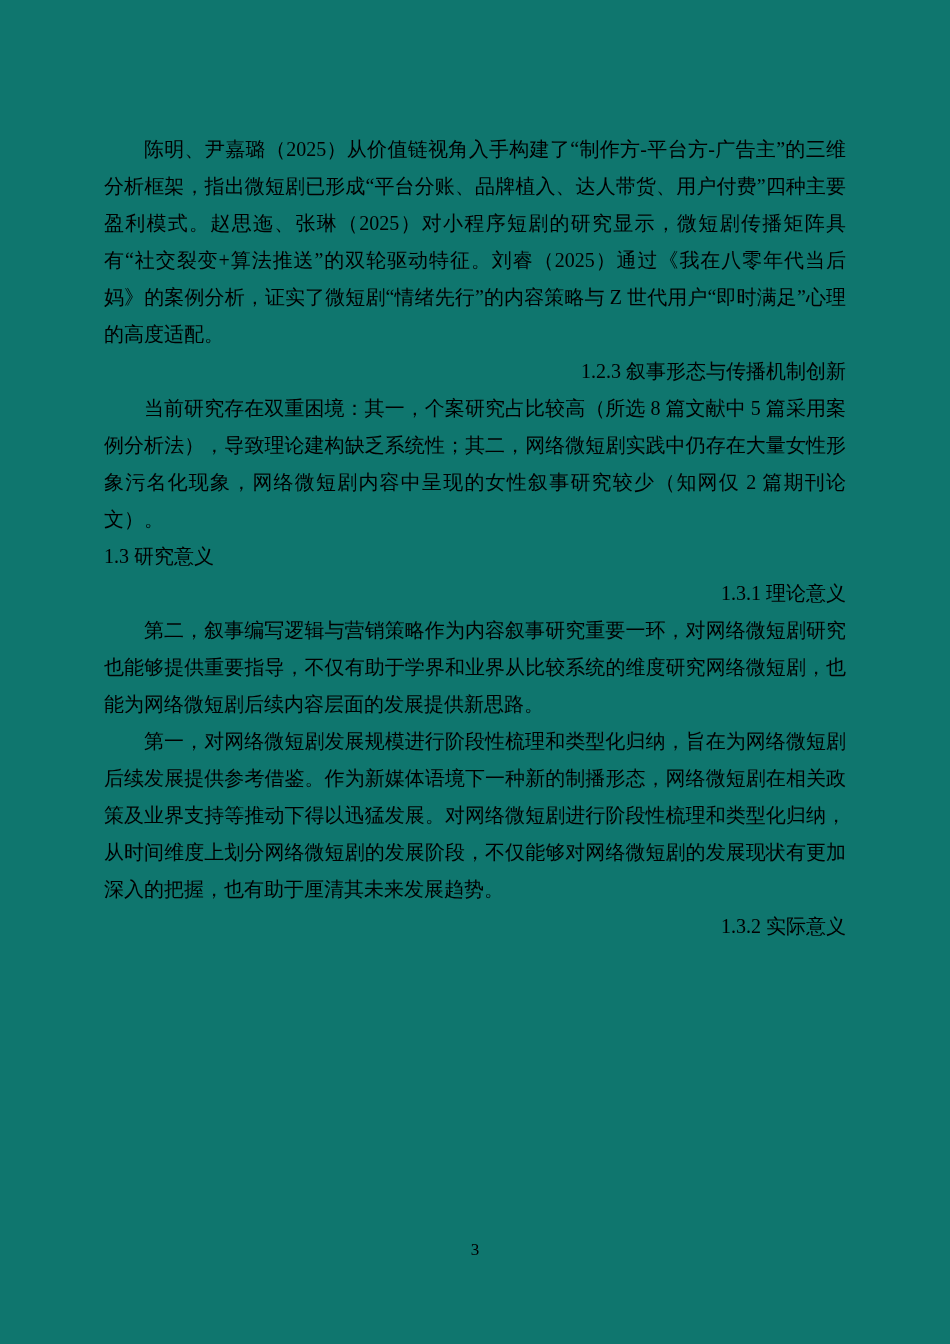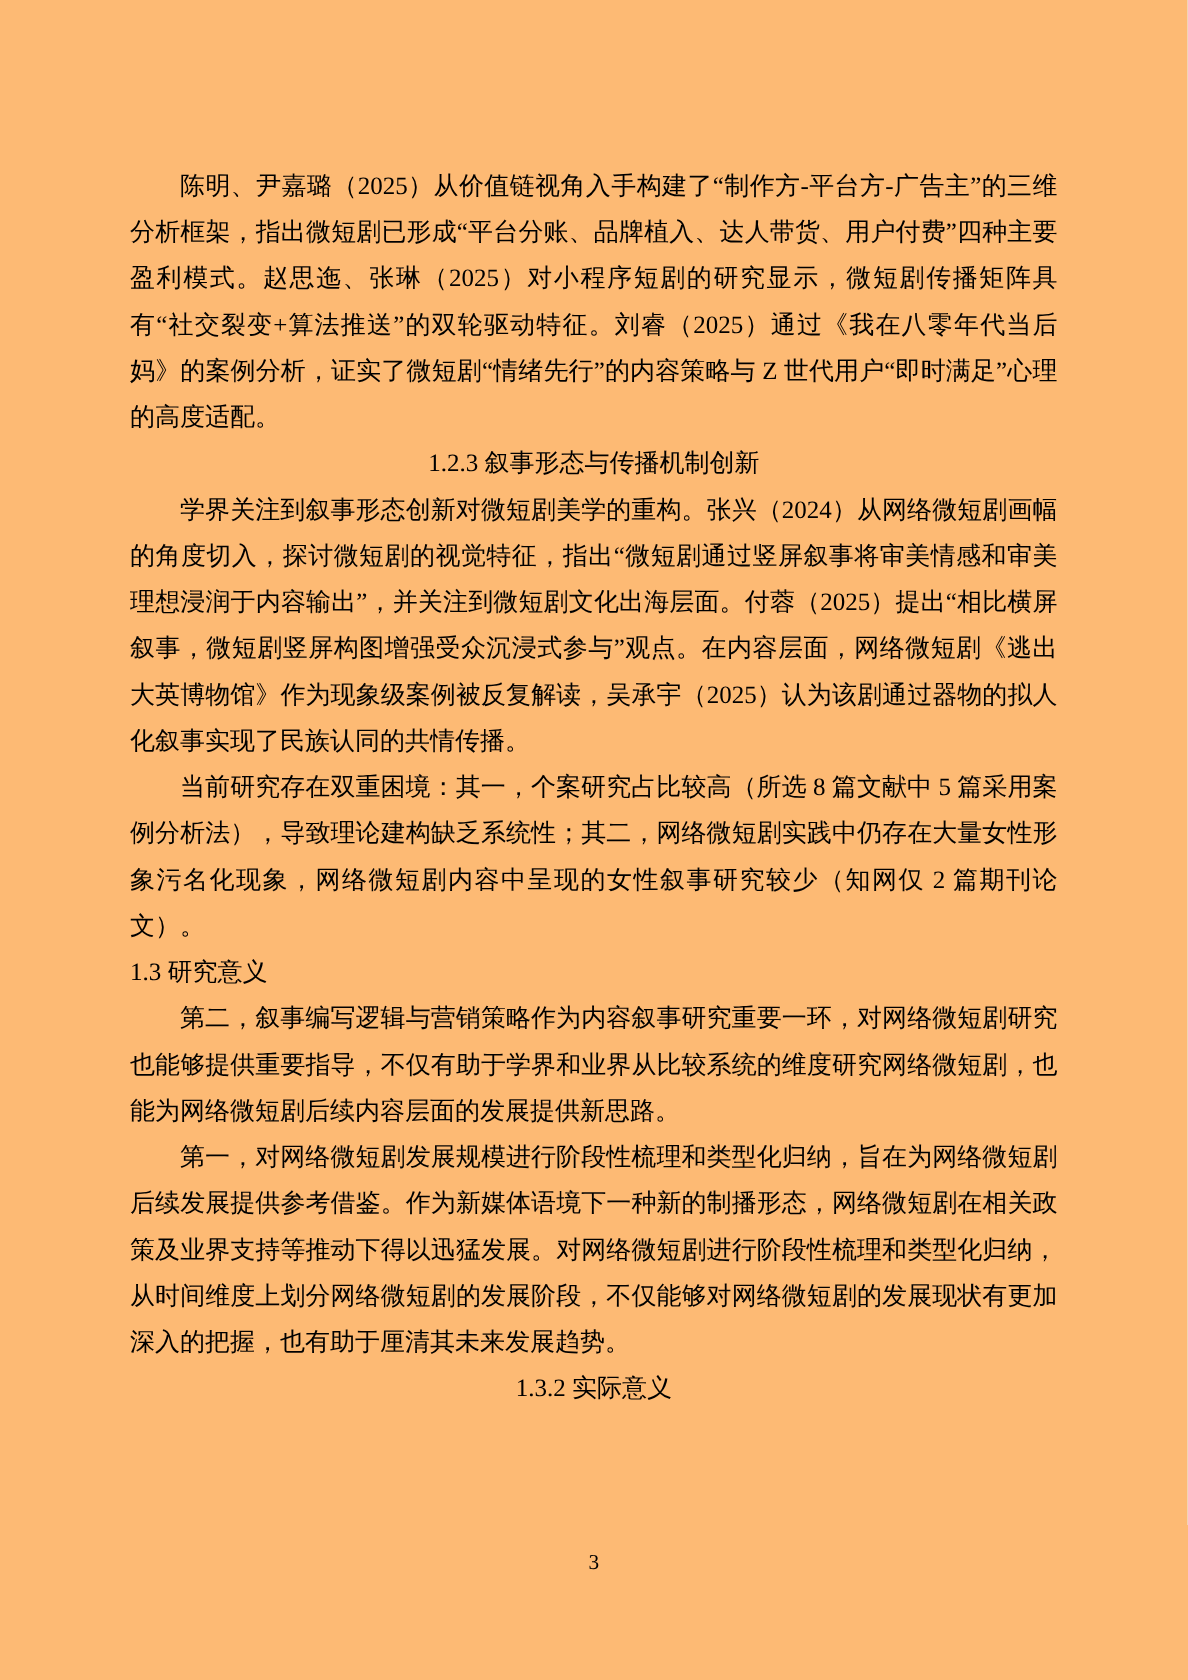--- a/index.html
+++ b/index.html
@@ -5,21 +5,21 @@
   * { margin: 0; padding: 0; box-sizing: border-box; }
   html, body {
     width: 950px;
     background: #e8e8e8;
     font-family: "Liberation Serif", "DejaVu Serif", serif;
   }
   .page {
     position: relative;
     width: 950px;
     height: 1344px;
-    background: #fdba74;
+    background: #0f766e;
     overflow: hidden;
   }
   .content {
     position: absolute;
     left: 104px;
     top: 131px;
     width: 742px;
     font-size: 20px;
     line-height: 37px;
     color: #000000;
@@ -34,41 +34,41 @@
     font-weight: normal;
     line-height: 37px;
     margin: 0;
     text-align: left;
   }
   .content h3.heading3 {
     font-size: 20px;
     font-weight: normal;
     line-height: 37px;
     margin: 0;
-    text-align: center;
+    text-align: right;
   }
   .page-number {
     position: absolute;
     top: 1238px;
     left: 0;
     width: 100%;
     text-align: center;
     font-size: 17px;
     line-height: 24px;
     color: #000000;
   }
 </style>
 </head>
 <body>
 
 <div class="page">
   <div class="content">
       <p class="paragraph">陈明、尹嘉璐（2025）从价值链视角入手构建了“制作方-平台方-广告主”的三维分析框架，指出微短剧已形成“平台分账、品牌植入、达人带货、用户付费”四种主要盈利模式。赵思迤、张琳（2025）对小程序短剧的研究显示，微短剧传播矩阵具有“社交裂变+算法推送”的双轮驱动特征。刘睿（2025）通过《我在八零年代当后妈》的案例分析，证实了微短剧“情绪先行”的内容策略与 Z 世代用户“即时满足”心理的高度适配。</p>
       <h3 class="heading3">1.2.3 叙事形态与传播机制创新</h3>
-      <p class="paragraph">学界关注到叙事形态创新对微短剧美学的重构。张兴（2024）从网络微短剧画幅的角度切入，探讨微短剧的视觉特征，指出“微短剧通过竖屏叙事将审美情感和审美理想浸润于内容输出”，并关注到微短剧文化出海层面。付蓉（2025）提出“相比横屏叙事，微短剧竖屏构图增强受众沉浸式参与”观点。在内容层面，网络微短剧《逃出大英博物馆》作为现象级案例被反复解读，吴承宇（2025）认为该剧通过器物的拟人化叙事实现了民族认同的共情传播。</p>
       <p class="paragraph">当前研究存在双重困境：其一，个案研究占比较高（所选 8 篇文献中 5 篇采用案例分析法），导致理论建构缺乏系统性；其二，网络微短剧实践中仍存在大量女性形象污名化现象，网络微短剧内容中呈现的女性叙事研究较少（知网仅 2 篇期刊论文）。</p>
       <h2 class="heading2">1.3 研究意义</h2>
+      <h3 class="heading3">1.3.1 理论意义</h3>
       <p class="paragraph">第二，叙事编写逻辑与营销策略作为内容叙事研究重要一环，对网络微短剧研究也能够提供重要指导，不仅有助于学界和业界从比较系统的维度研究网络微短剧，也能为网络微短剧后续内容层面的发展提供新思路。</p>
       <p class="paragraph">第一，对网络微短剧发展规模进行阶段性梳理和类型化归纳，旨在为网络微短剧后续发展提供参考借鉴。作为新媒体语境下一种新的制播形态，网络微短剧在相关政策及业界支持等推动下得以迅猛发展。对网络微短剧进行阶段性梳理和类型化归纳，从时间维度上划分网络微短剧的发展阶段，不仅能够对网络微短剧的发展现状有更加深入的把握，也有助于厘清其未来发展趋势。</p>
       <h3 class="heading3">1.3.2 实际意义</h3>
     </div>
   <div class="page-number">3</div>
 </div>
 
 </body></html>

